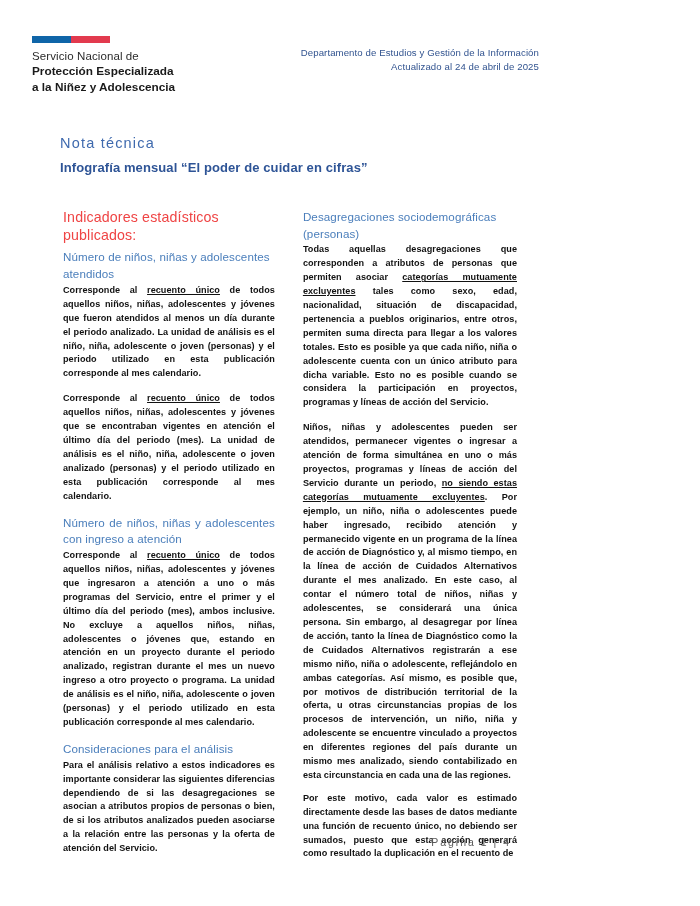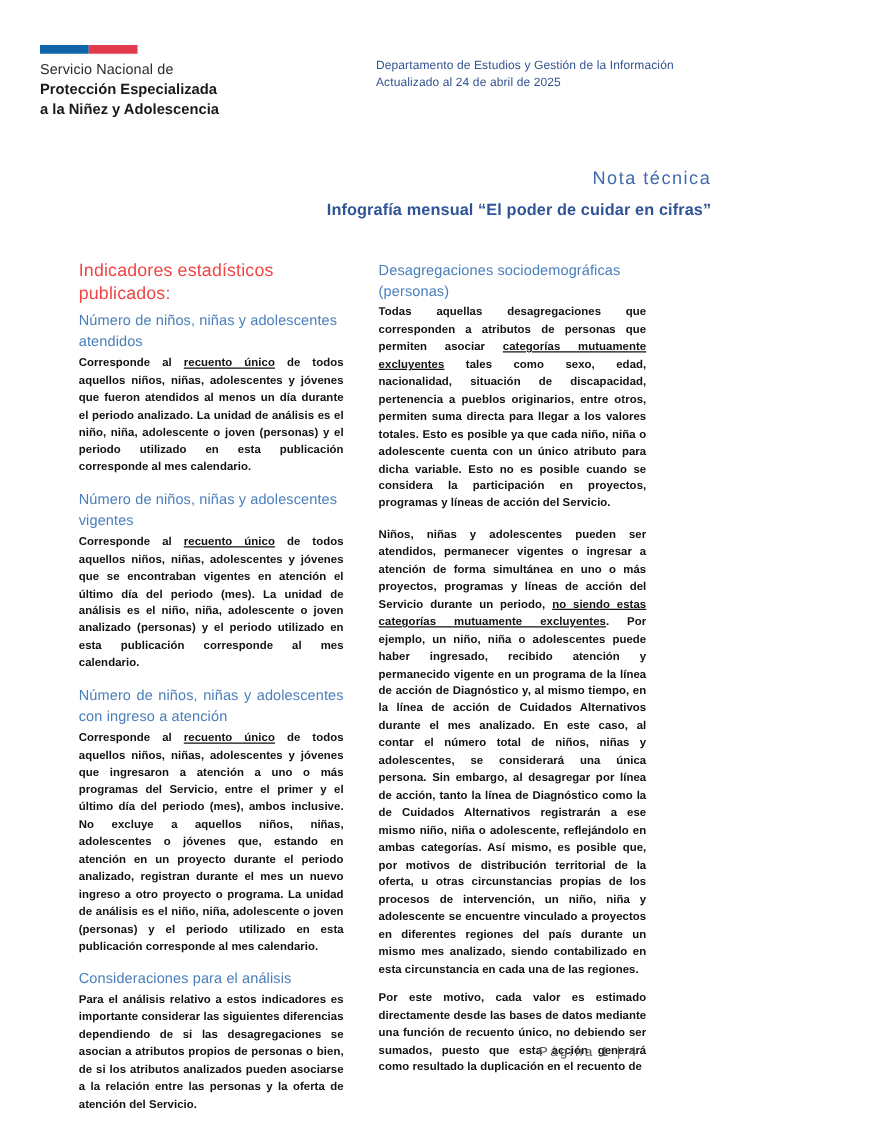--- a/index.html
+++ b/index.html
@@ -49,35 +49,36 @@
   .logo-line2, .logo-line3 {
     font-size: 11.8px;
     font-weight: bold;
     color: #1a1a1a;
     letter-spacing: 0px;
     line-height: 1.3;
     white-space: nowrap;
   }
 
   .header-right {
+    text-align: right;
     color: #31538F;
     padding-top: 10px;
   }
   .header-right .hr-line {
     font-size: 9.6px;
     line-height: 1.45;
     letter-spacing: .1px;
     white-space: nowrap;
   }
 
   
   .title-block {
-    text-align: right;
+    text-align: left;
     margin-top: 40px;
-    padding-left: 120px;
+    padding-left: 60px;
   }
   .doc-title {
     font-size: 14.5px;
     color: #3F6AAE;
     letter-spacing: 1.2px;
     font-weight: normal;
     margin-bottom: 9px;
   }
   .doc-subtitle {
     font-size: 13px;
@@ -165,21 +166,20 @@
 
   <div class="columns">
 
     <div class="col">
 
       <h1 class="sec-main">Indicadores estadísticos publicados:</h1>
 
       <h2 class="sec">Número de niños, niñas y adolescentes atendidos</h2>
       <p class="body"><span>Corresponde al </span><u>recuento único</u><span> de todos aquellos niños, niñas, adolescentes y jóvenes que fueron atendidos al menos un día durante el periodo analizado. La unidad de análisis es el niño, niña, adolescente o joven (personas) y el periodo utilizado en esta publicación corresponde al mes calendario.</span></p>
 
-      <h2 class="sec">Número de niños, niñas y adolescentes vigentes</h2>
       <p class="body"><span>Corresponde al </span><u>recuento único</u><span> de todos aquellos niños, niñas, adolescentes y jóvenes que se encontraban vigentes en atención el último día del periodo (mes). La unidad de análisis es el niño, niña, adolescente o joven analizado (personas) y el periodo utilizado en esta publicación corresponde al mes calendario.</span></p>
 
       <h2 class="sec just">Número de niños, niñas y adolescentes con ingreso a atención</h2>
       <p class="body"><span>Corresponde al </span><u>recuento único</u><span> de todos aquellos niños, niñas, adolescentes y jóvenes que ingresaron a atención a uno o más programas del Servicio, entre el primer y el último día del periodo (mes), ambos inclusive. No excluye a aquellos niños, niñas, adolescentes o jóvenes que, estando en atención en un proyecto durante el periodo analizado, registran durante el mes un nuevo ingreso a otro proyecto o programa. La unidad de análisis es el niño, niña, adolescente o joven (personas) y el periodo utilizado en esta publicación corresponde al mes calendario.</span></p>
 
       <h2 class="sec">Consideraciones para el análisis</h2>
       <p class="body">Para el análisis relativo a estos indicadores es importante considerar las siguientes diferencias dependiendo de si las desagregaciones se asocian a atributos propios de personas o bien, de si los atributos analizados pueden asociarse a la relación entre las personas y la oferta de atención del Servicio.</p>
 
     </div>
 

